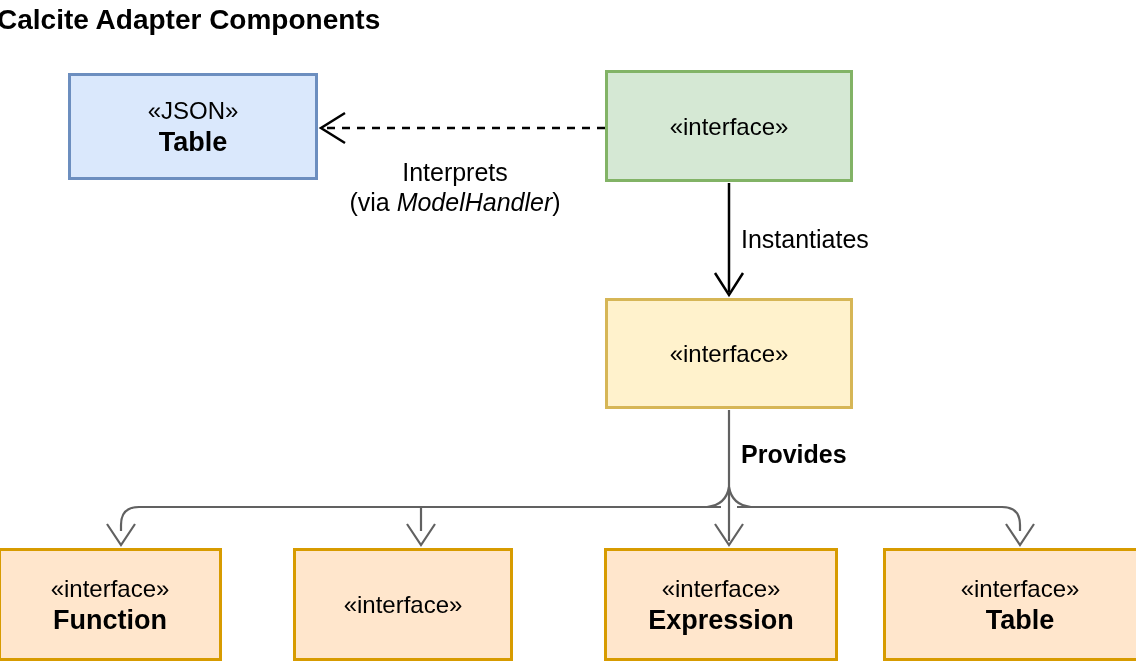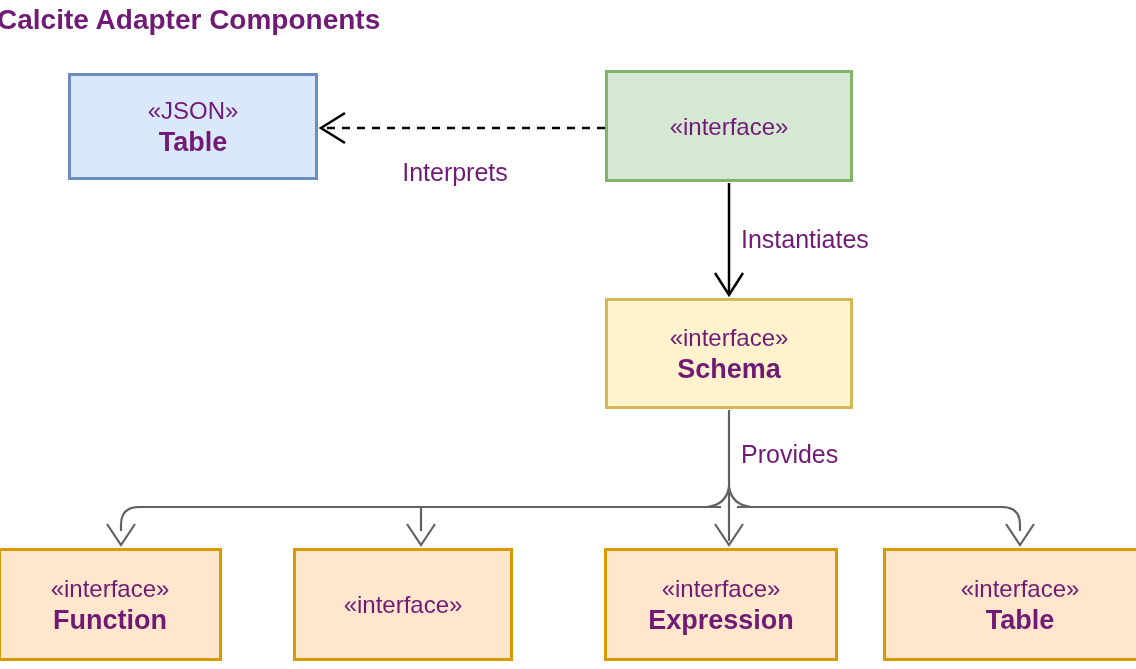--- a/index.html
+++ b/index.html
@@ -3,21 +3,21 @@
 <meta charset="utf-8">
 <style>
   html, body { margin: 0; padding: 0; background: #ffffff; }
   #stage {
     position: relative;
     width: 1136px;
     height: 669px;
     overflow: hidden;
     background: #ffffff;
     font-family: "Liberation Sans", sans-serif;
-    color: #701a75;
+    color: #000000;
   }
   #edges {
     position: absolute;
     left: 0; top: 0;
     width: 1136px; height: 669px;
     pointer-events: none;
   }
   .diagram-title {
     position: absolute;
     left: -3px;
@@ -60,21 +60,21 @@
   #node-model        { left: 68px;  top: 73px;  width: 250px; height: 107px; }
   #node-schema-factory { left: 605px; top: 70px;  width: 248px; height: 112px; }
   #node-schema       { left: 605px; top: 298px; width: 248px; height: 111px; }
   #node-function     { left: -2px;  top: 548px; width: 224px; height: 113px; }
   #node-subschema    { left: 293px; top: 548px; width: 220px; height: 113px; }
   #node-expression   { left: 604px; top: 548px; width: 234px; height: 113px; }
   #node-table        { left: 883px; top: 548px; width: 274px; height: 113px; }
 
   #label-interprets   { left: 290px; top: 141px; width: 330px; }
   #label-instantiates { left: 741px; top: 224px; }
-  #label-provides     { left: 741px; top: 439px; }
+  #label-provides     { left: 741px; top: 439px; font-weight: bold; }
 </style>
 </head>
 <body>
 
 <div id="stage">
 
   <div class="diagram-title">Calcite Adapter Components</div>
 
   <svg id="edges" viewBox="0 0 1136 669" xmlns="http://www.w3.org/2000/svg">
 
@@ -100,21 +100,20 @@
     <span class="stereotype">«JSON»</span>
     <span class="node-name">Table</span>
   </div>
 
   <div class="node" id="node-schema-factory" style="background-color: rgb(213, 232, 212); border-color: rgb(130, 179, 102);">
     <span class="stereotype">«interface»</span>
   </div>
 
   <div class="node" id="node-schema" style="background-color: rgb(255, 242, 204); border-color: rgb(214, 182, 86);">
     <span class="stereotype">«interface»</span>
-    <span class="node-name">Schema</span>
   </div>
 
   <div class="node" id="node-function" style="background-color: rgb(255, 230, 204); border-color: rgb(215, 155, 0);">
     <span class="stereotype">«interface»</span>
     <span class="node-name">Function</span>
   </div>
 
   <div class="node" id="node-subschema" style="background-color: rgb(255, 230, 204); border-color: rgb(215, 155, 0);">
     <span class="stereotype">«interface»</span>
   </div>
@@ -124,19 +123,20 @@
     <span class="node-name">Expression</span>
   </div>
 
   <div class="node" id="node-table" style="background-color: rgb(255, 230, 204); border-color: rgb(215, 155, 0);">
     <span class="stereotype">«interface»</span>
     <span class="node-name">Table</span>
   </div>
 
   <div class="edge-label centered" id="label-interprets">
     <div>Interprets</div>
+    <div><span>(via </span><span class="ital">ModelHandler</span><span>)</span></div>
   </div>
 
   <div class="edge-label" id="label-instantiates">Instantiates</div>
 
   <div class="edge-label" id="label-provides">Provides</div>
 
 </div>
 
 </body></html>

